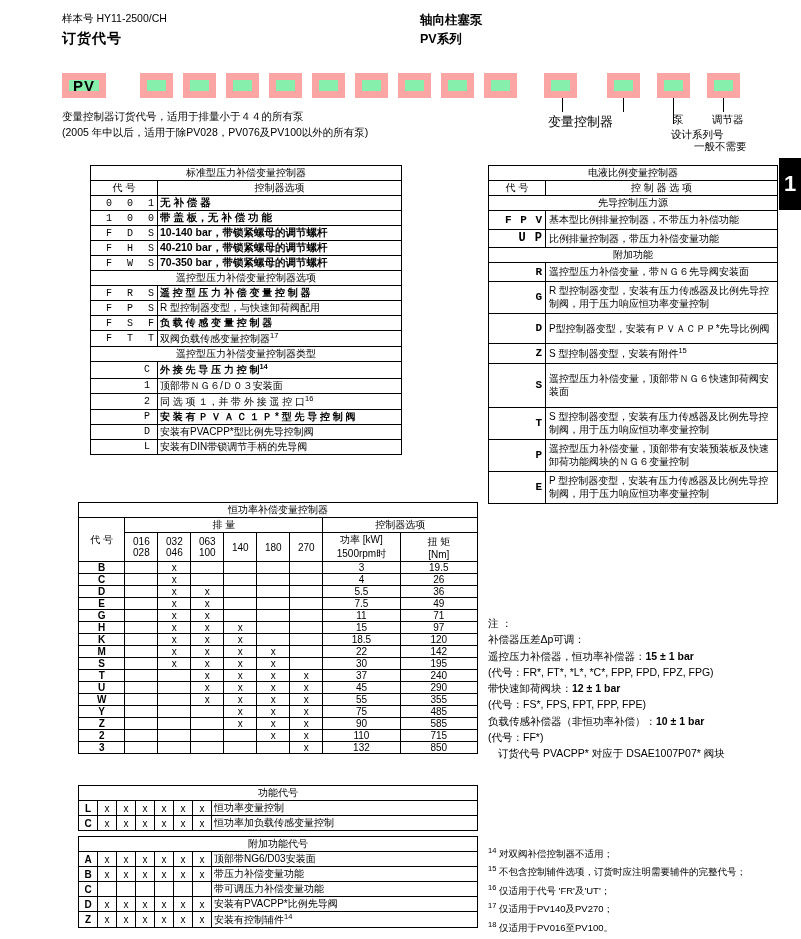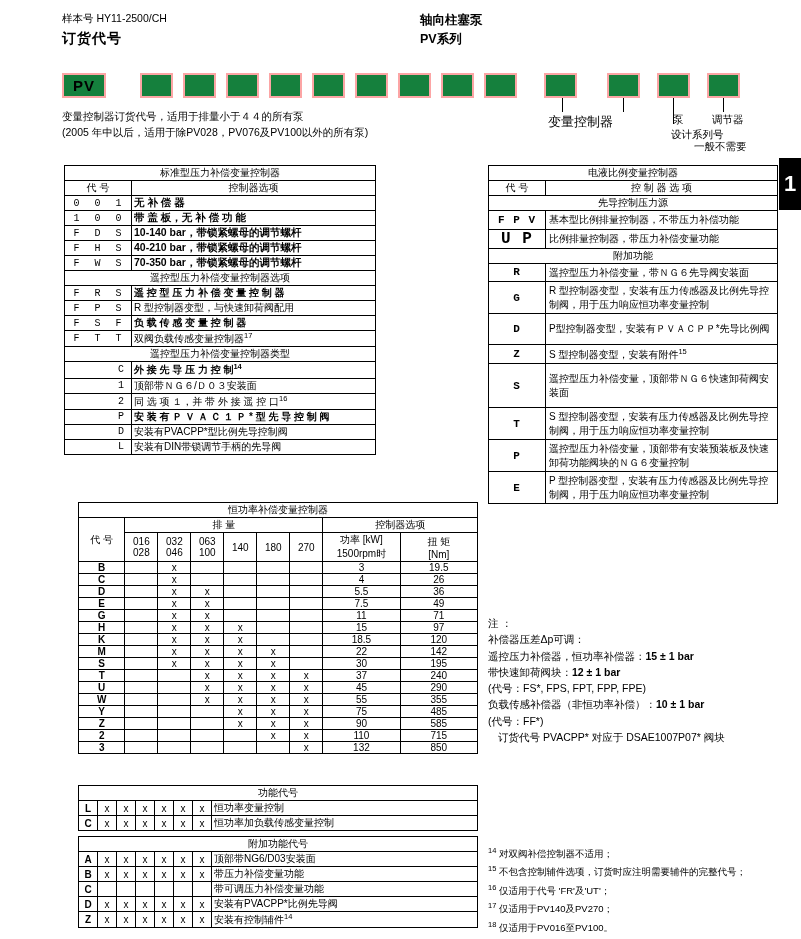--- a/index.html
+++ b/index.html
@@ -13,21 +13,21 @@
   }
   .page{position:relative;width:801px;height:939px;}
 
   
   .hdr-left-sample{position:absolute;left:62px;top:12px;font-size:10.5px;}
   .hdr-left-title{position:absolute;left:62px;top:30px;font-size:14px;font-weight:bold;letter-spacing:1px;}
   .hdr-right-1{position:absolute;left:420px;top:12px;font-size:12.5px;font-weight:bold;}
   .hdr-right-2{position:absolute;left:420px;top:31px;font-size:12.5px;font-weight:bold;}
 
   
-  .codebox{position:absolute;border:2px solid #fca5a5;height:25px;box-sizing:border-box;background:#15803d;}
+  .codebox{position:absolute;border:7px solid #fca5a5;height:25px;box-sizing:border-box;background:#86efac;}
   .codebox.pv{width:44px;display:flex;align-items:center;justify-content:center;font-weight:bold;font-size:15px;letter-spacing:1px;}
   .codebox.blank{width:33px;}
 
   .note-a{position:absolute;left:62px;top:110px;font-size:10.5px;}
   .note-b{position:absolute;left:62px;top:126px;font-size:10.5px;}
 
   .lbl-ctrl{position:absolute;left:548px;top:113px;font-size:13px;text-align:right;}
   .lbl-pump{position:absolute;left:673px;top:113px;font-size:10.5px;}
   .lbl-adj{position:absolute;left:712px;top:113px;font-size:10.5px;}
   .lbl-series{position:absolute;left:671px;top:128px;font-size:10.5px;}
@@ -38,21 +38,21 @@
 
   
   .pagetab{position:absolute;right:0;top:158px;width:22px;height:52px;background:#000;color:#fff;
            font-size:22px;font-weight:bold;display:flex;align-items:center;justify-content:center;}
 
   
   table.t{border-collapse:collapse;position:absolute;background:#fff;}
   table.t td,table.t th{border:1px solid #000;padding:0 2px;font-size:10px;vertical-align:middle;}
   .ttl{text-align:center;font-weight:normal;font-size:10.5px;padding:2px 0;}
   .ctr{text-align:center;}
-  .code-cell{text-align:center;font-family:"Liberation Mono","DejaVu Sans Mono",monospace;font-size:10px;letter-spacing:1px;white-space:pre;}
+  .code-cell{text-align:right;font-family:"Liberation Mono","DejaVu Sans Mono",monospace;font-size:10px;letter-spacing:1px;white-space:pre;}
   .sec-head{text-align:center;font-size:10.5px;}
   .small{font-size:9px;}
   .sup{font-size:7.5px;vertical-align:super;}
 
   
   .notes{position:absolute;left:488px;top:615px;width:300px;font-size:10.5px;line-height:1.55;}
   .notes .ind{padding-left:10px;}
   .footnotes{position:absolute;left:488px;top:845px;width:305px;font-size:9.5px;line-height:1.5;}
   .footnotes div{margin-bottom:2px;}
 </style>
@@ -90,21 +90,21 @@
 
   <div class="note-a">变量控制器订货代号，适用于排量小于４４的所有泵</div>
   <div class="note-b">(2005 年中以后，适用于除PV028，PV076及PV100以外的所有泵)</div>
 
   <div class="lbl-ctrl">变量控制器</div>
   <div class="lbl-pump">泵</div>
   <div class="lbl-adj">调节器</div>
   <div class="lbl-series">设计系列号</div>
   <div class="lbl-noneed">一般不需要</div>
 
-  <table class="t" id="std-table" style="left:64px;top:165px;width:312px;border-radius:8px;">
+  <table class="t" id="std-table" style="left:90px;top:165px;width:312px;border-radius:8px;">
     <tbody>
         <tr>
           <td colspan="2" class="ttl">标准型压力补偿变量控制器</td>
         </tr>
     <tr>
       <td class="ctr" style="width:62px;">代 号</td>
       <td class="ctr">控制器选项</td>
     </tr>
     </tbody>
       <tbody id="std-rows">
@@ -197,21 +197,21 @@
     <tr>
           <td colspan="2" class="sec-head">先导控制压力源</td>
         </tr>
     </tbody>
       <tbody id="ep-g1">
         <tr>
           <td class="code-cell" style="font-weight: bold; font-size: 11px;">F P V</td>
           <td style="line-height: 1.35; padding: 2px 3px;">基本型比例排量控制器，不带压力补偿功能</td>
         </tr>
         <tr>
-          <td class="code-cell" style="font-weight: bold; font-size: 16px;">U P</td>
+          <td class="code-cell" style="font-weight: bold; font-size: 12px;">U P</td>
           <td style="line-height: 1.35; padding: 2px 3px;">比例排量控制器，带压力补偿变量功能</td>
         </tr>
       </tbody>
     <tbody>
         <tr>
           <td colspan="2" class="sec-head">附加功能</td>
         </tr>
     </tbody>
       <tbody id="ep-g2">
         <tr>
@@ -539,20 +539,21 @@
         </tr>
       </tbody>
   </table>
 
   <div class="notes">
     <div>注 ：</div>
     <div>补偿器压差Δp可调：</div>
     <div>
       <span>遥控压力补偿器，恒功率补偿器：</span><b>15 ± 1 bar</b>
     </div>
+    <div>(代号：FR*, FT*, *L*, *C*, FPP, FPD, FPZ, FPG)</div>
     <div>
       <span>带快速卸荷阀块：</span><b>12 ± 1 bar</b>
     </div>
     <div>(代号：FS*, FPS, FPT, FPP, FPE)</div>
     <div>
       <span>负载传感补偿器（非恒功率补偿）：</span><b>10 ± 1 bar</b>
     </div>
     <div>(代号：FF*)</div>
     <div class="ind">订货代号 PVACPP* 对应于 DSAE1007P07* 阀块</div>
   </div>

